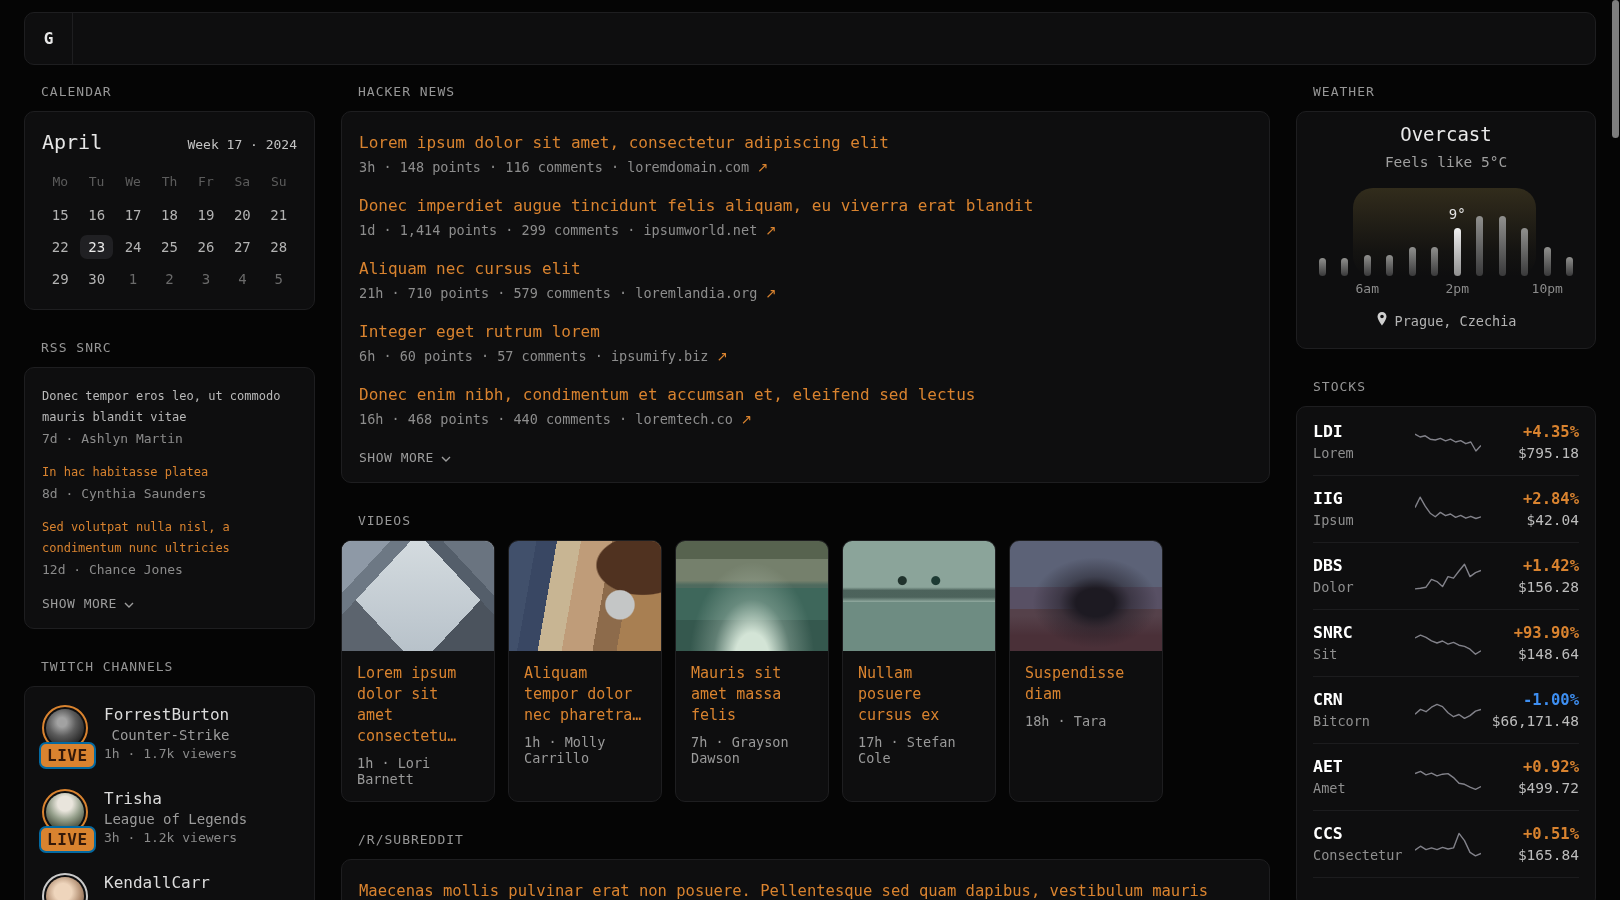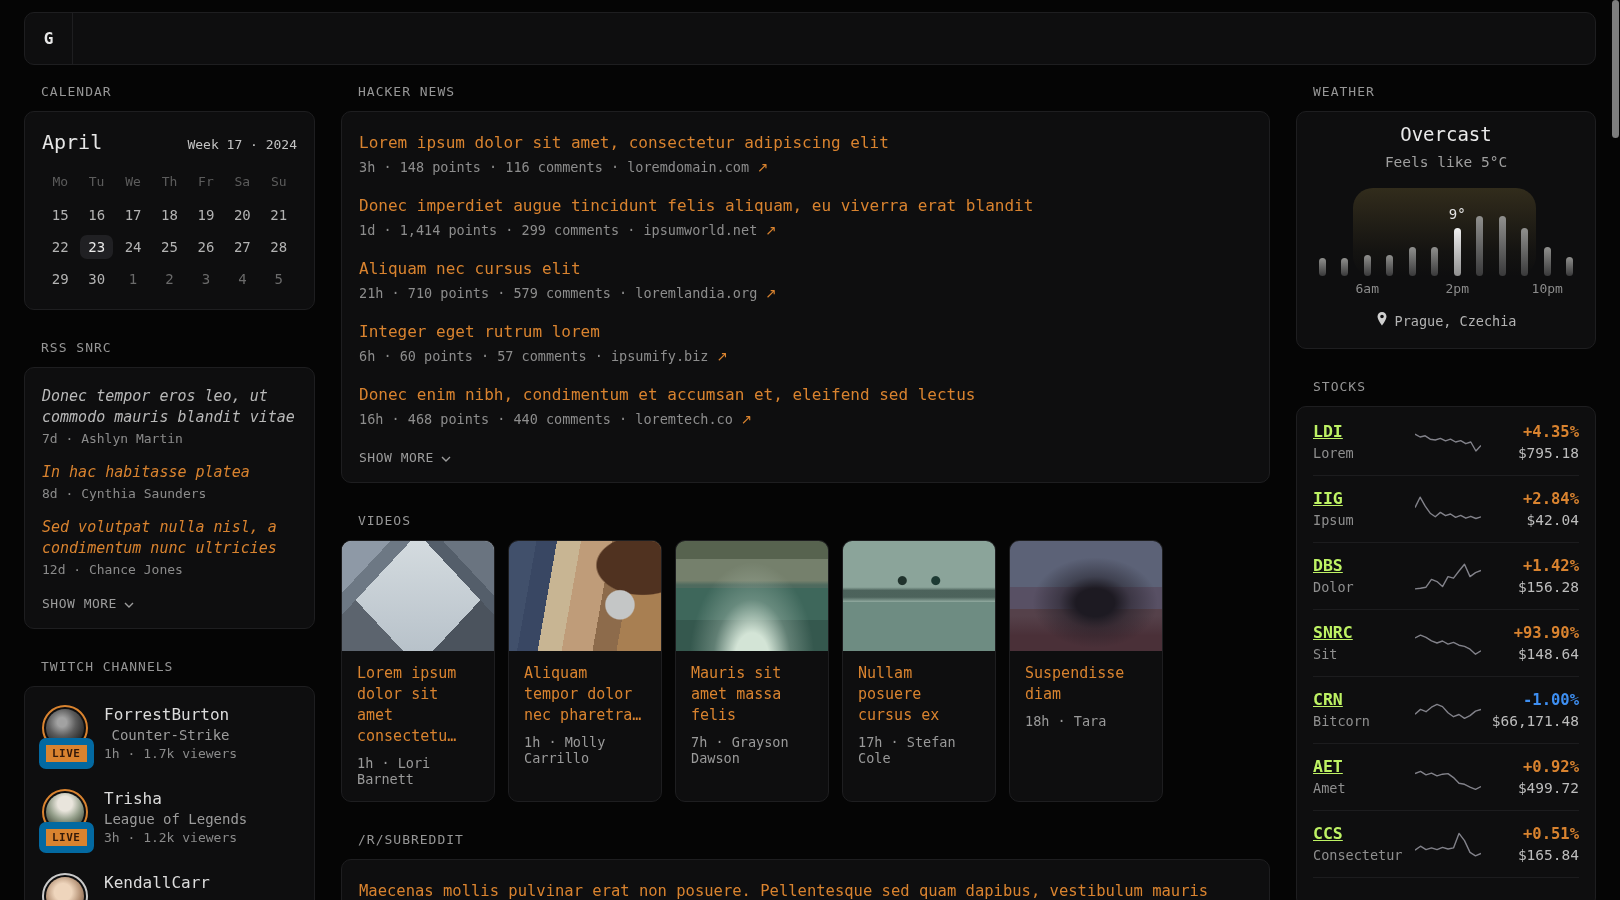--- a/index.html
+++ b/index.html
@@ -57,42 +57,42 @@
   .cal-dow   { font-size:13px; color:#5c5c5c; text-align:center; padding:8px 0 10px; }
   .cal-day   { font-size:14px; color:#b3b3b3; text-align:center; padding:8px 0; }
   .cal-day.muted { color:#6a6a6a; }
   .cal-day .sel {
     background:#202023; border-radius:7px; padding:4px 8px; color:#e9e9e9;
   }
 
   
   .rss-card { padding:18px 17px 16px; }
   .feed-item { margin-bottom:16px; }
-  .feed-title { font-size:15px; line-height:21px; color:var(--accent,#d9832f); cursor:pointer;font-style:italic; }
+  .feed-title { font-size:12px; line-height:21px; color:var(--accent,#d9832f); cursor:pointer; }
   .feed-title.muted { color:#b9b9b9; }
   .feed-meta { font-size:13px; color:#8b8b8b; margin-top:3px; }
   .show-more {
     display:inline-flex; align-items:center; gap:7px;
     font-size:13px; color:#9c9c9c; letter-spacing:.5px; cursor:pointer; margin-top:2px;
   }
 
   
   .twitch-card { padding:4px 0; overflow:hidden; }
   .tw-row { display:flex; gap:16px; padding:14px 17px; cursor:pointer; }
   .tw-avatar-wrap { position:relative; width:46px; flex:none; }
   .tw-avatar {
     width:46px; height:46px; border-radius:50%;
     border:2.5px solid var(--accent,#d9832f); padding:2px; background:#0e0e0f;
   }
   .tw-avatar.offline { border-color:#c9c9c9; }
   .tw-avatar .photo { width:100%; height:100%; border-radius:50%; }
   .live-badge {
     position:absolute; left:-3px; bottom:-8px;
-    background:var(--accent,#d9832f); color:#33190a; font-size:11px; font-weight:bold;
-    padding:2px 6px; border-radius:7px; border:7px solid #0369a1; letter-spacing:.5px;
+    background:var(--accent,#d9832f); color:#33190a; font-size:16px; font-weight:bold;
+    padding:2px 6px; border-radius:7px; border:2px solid #0369a1; letter-spacing:.5px;
   }
   .tw-name { font-size:16px; color:#dcdcdc; }
   .tw-game { font-size:14px; color:#9c9c9c; margin-top:3px;text-align:center; }
   .tw-meta { font-size:13px; color:#8b8b8b; margin-top:3px; }
   .av-forrest { background:radial-gradient(circle at 42% 35%, #a2a2a2 0 14%, #5c5c5c 42%, #1c1c1c 82%); }
   .av-trisha  { background:radial-gradient(circle at 50% 28%, #e9e5dc 0 22%, #96a08c 48%, #38402f 84%); }
   .av-kendall { background:radial-gradient(circle at 45% 40%, #eed5bc 0 28%, #b28f73 58%, #6b5445 88%); }
 
   
   .hn-card { padding:20px 17px 16px; }
@@ -163,21 +163,21 @@
   .w-bar.current { background:linear-gradient(180deg,#f0f0f0,#8f8f8f); }
   .w-temp { position:absolute; font-size:14px; color:#e3e3e3; white-space:nowrap; }
   .w-hour { position:absolute; bottom:0; font-size:13px; color:#8b8b8b; white-space:nowrap; }
   .w-loc { margin-top:16px; font-size:13.5px; color:#b3b3b3; display:flex; align-items:center; justify-content:center; gap:7px; }
 
   
   .stocks-card { padding:2px 16px; overflow:hidden; }
   .stock-row { display:flex; align-items:center; padding:13px 0 14px; border-top:1px solid #1c1c1e; }
   .stock-row:first-child { border-top:none; }
   .stock-left { width:96px; flex:none; }
-  .stock-ticker { font-size:16.5px; font-weight:bold; color:#bef264;text-decoration:underline; }
+  .stock-ticker { font-size:16.5px; font-weight:bold; color:#ffffff; }
   .stock-name { font-size:13.5px; color:#8f8f8f; margin-top:4px; }
   .stock-spark { flex:1; display:flex; justify-content:center; }
   .stock-right { width:92px; flex:none; text-align:right; }
   .stock-change { font-size:15.5px; font-weight:bold; color:var(--accent,#d9832f); }
   .stock-change.neg { color:var(--negative,#3e8ff2); }
   .stock-price { font-size:14.5px; color:#bdbdbd; margin-top:4px; white-space:nowrap; }
 
   
   .scrollbar { position:absolute; top:0; right:0; width:9px; height:900px; }
   .scrollbar .thumb { position:absolute; top:0; right:1px; width:7px; height:138px; border-radius:4px; background:#7d7d7d; }

